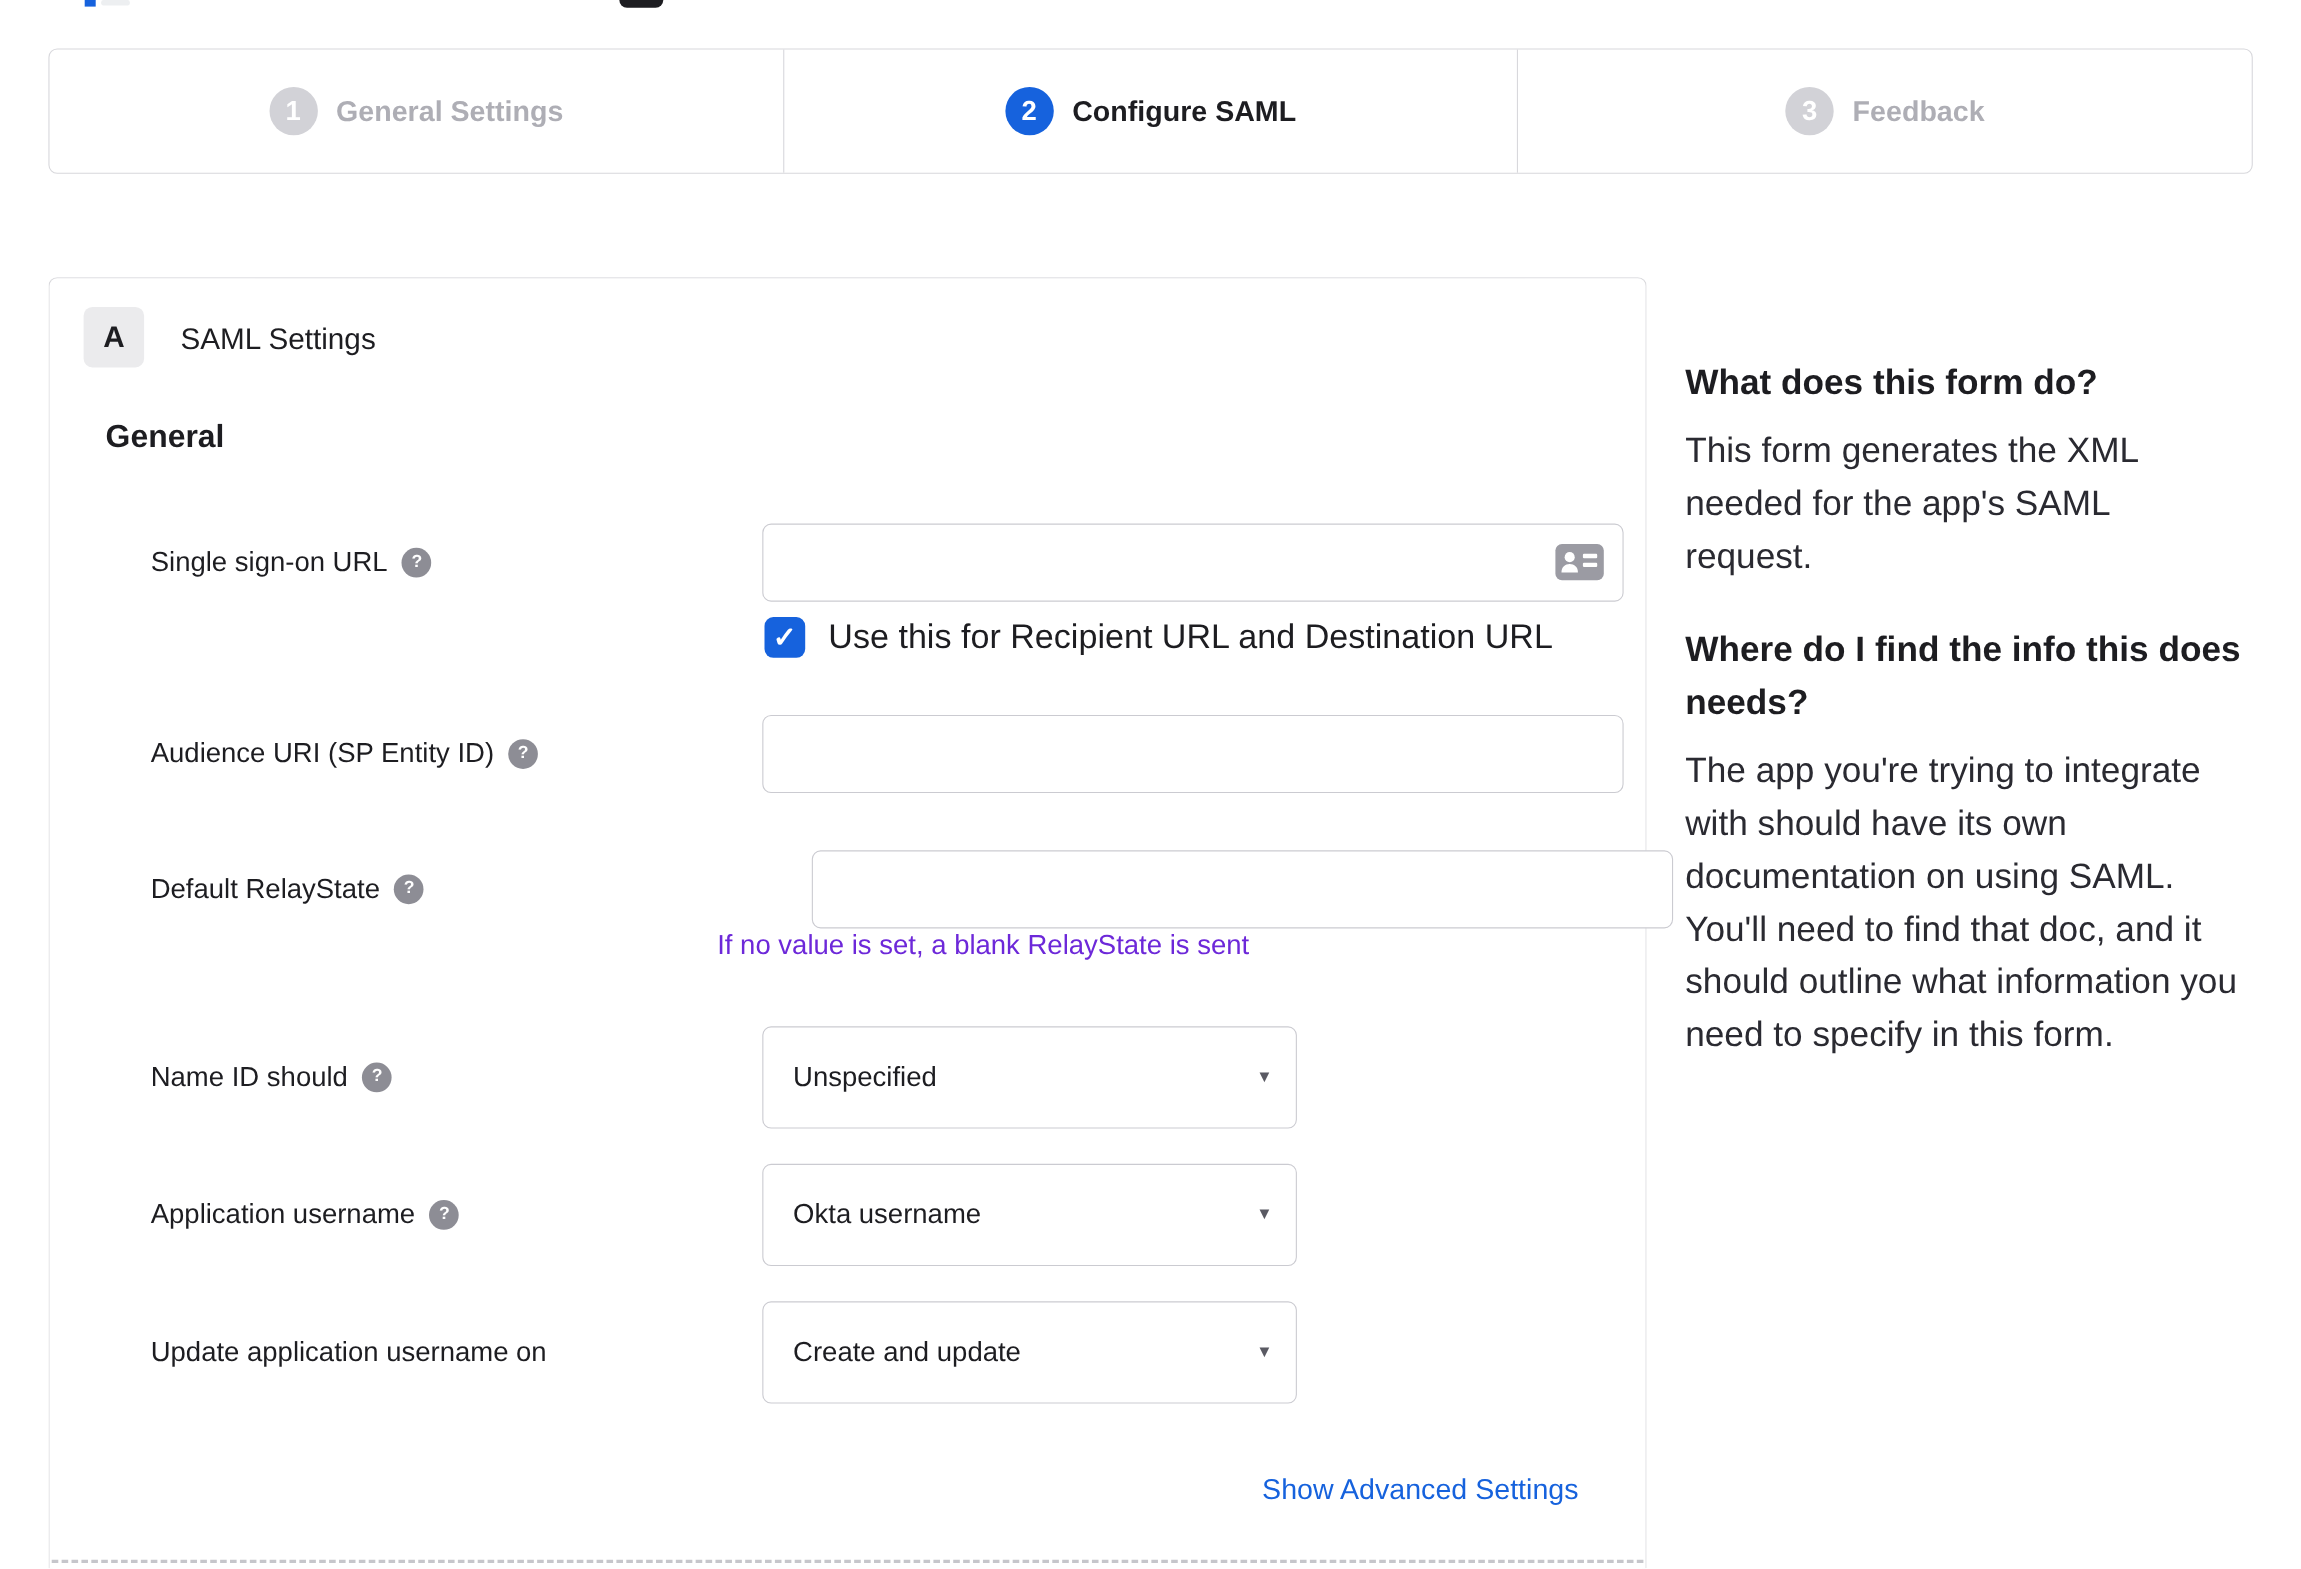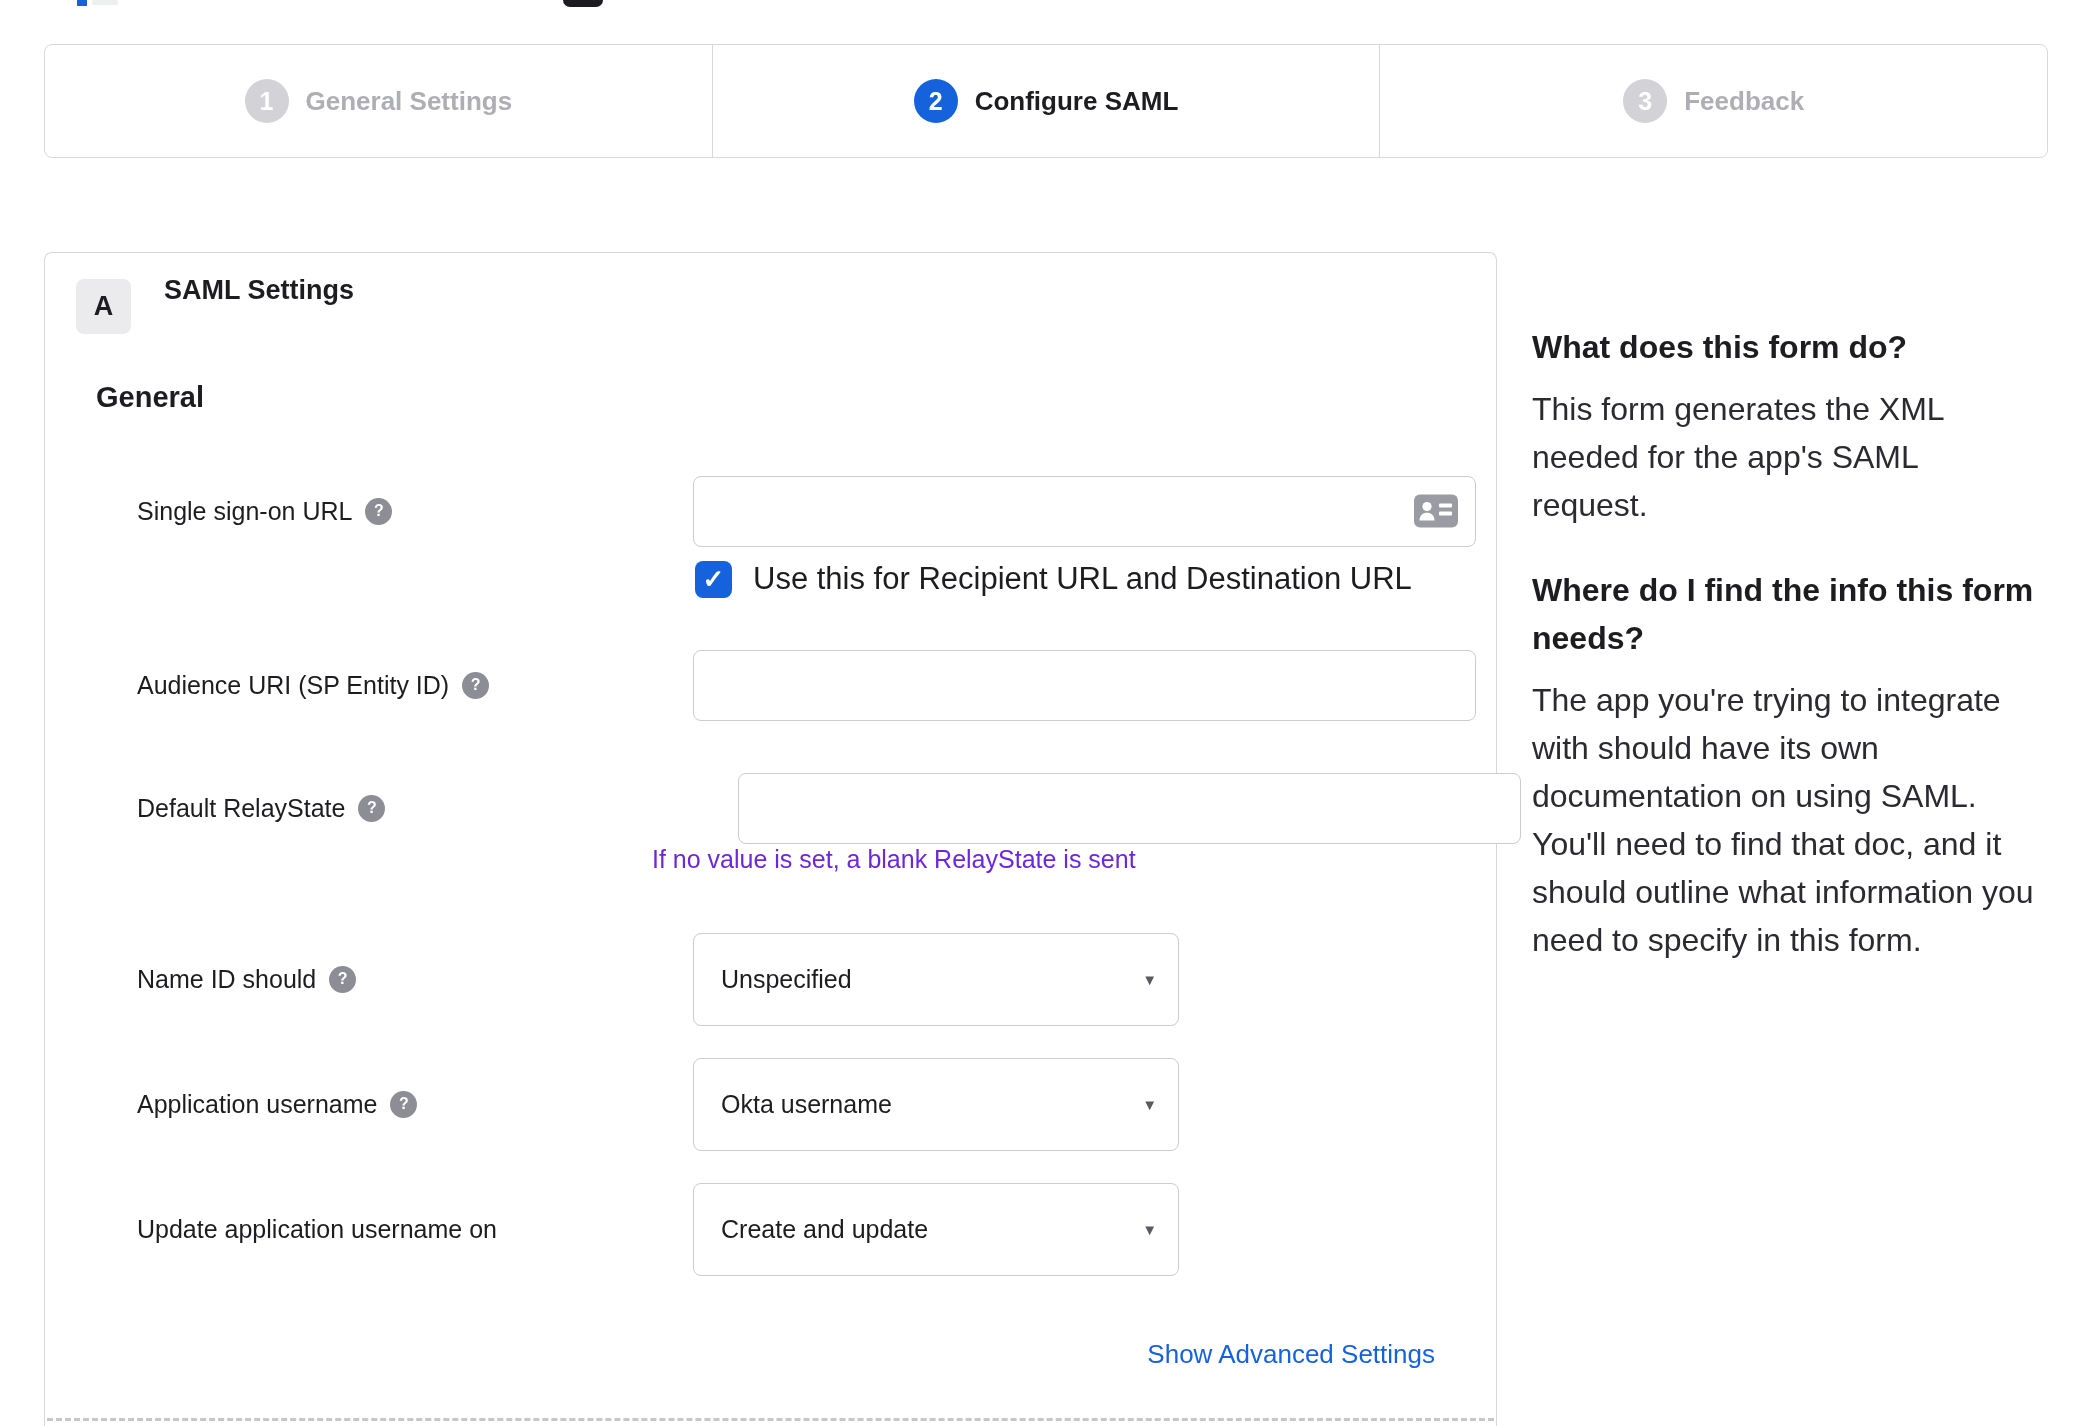--- a/index.html
+++ b/index.html
@@ -18,21 +18,21 @@
   .step-circle { width: 44px; height: 44px; border-radius: 50%; background: #d2d2d7; color: #fff; font-weight: bold; font-size: 25px; display: flex; align-items: center; justify-content: center; flex: 0 0 auto; }
   .step-label { font-size: 26px; font-weight: bold; color: #aeaeb5; }
   .step.active .step-circle { background: #1662dd; }
   .step.active .step-label { color: #1d1d21; }
 
   
   .panel { position: absolute; left: 44px; top: 252px; width: 1453px; height: 1174px; border: 1px solid #d8d8dc; border-bottom: none; border-radius: 8px 8px 0 0; background: #fff; }
   .dashed-divider { position: absolute; left: 2px; right: 2px; bottom: 5px; border-top: 3px dashed #c6c6cb; }
 
   .badge { position: absolute; left: 31px; top: 26px; width: 55px; height: 55px; background: #ebebed; border-radius: 8px; display: flex; align-items: center; justify-content: center; font-weight: bold; font-size: 27px; color: #1d1d21; }
-  .panel-title { position: absolute; left: 119px; top: 10px; height: 55px; display: flex; align-items: center; font-weight: bold; font-size: 27px; }
+  .panel-title { position: absolute; left: 119px; top: 28px; height: 55px; display: flex; align-items: center; font-weight: normal; font-size: 27px; }
   .section-heading { position: absolute; left: 51px; top: 128px; font-weight: bold; font-size: 29px; }
 
   .row { position: absolute; left: 51px; display: flex; align-items: center; height: 72px; margin-left: 41px; }
   .row-sso        { top: 222px; }
   .row-checkbox   { top: 304px; height: 44px; left: 609px; gap: 21px; }
   .row-audience   { top: 396px; }
   .row-relay      { top: 519px; gap: 45px; }
   .row-nameid     { top: 690px; }
   .row-appuser    { top: 815px; }
   .row-updateuser { top: 940px; }
@@ -167,17 +167,17 @@
     </div>
 
     <a class="advanced-link">Show Advanced Settings</a>
 
     <div class="dashed-divider"></div>
   </div>
 
   <div class="sidebar">
     <p class="sidebar-q">What does this form do?</p>
     <p class="sidebar-a">This form generates the XML needed for the app's SAML request.</p>
-    <p class="sidebar-q sidebar-q2">Where do I find the info this form needs?</p>
+    <p class="sidebar-q sidebar-q2">Where do I find the info this does needs?</p>
     <p class="sidebar-a">The app you're trying to integrate with should have its own documentation on using SAML. You'll need to find that doc, and it should outline what information you need to specify in this form.</p>
   </div>
 
 </div>
 
 </body></html>

